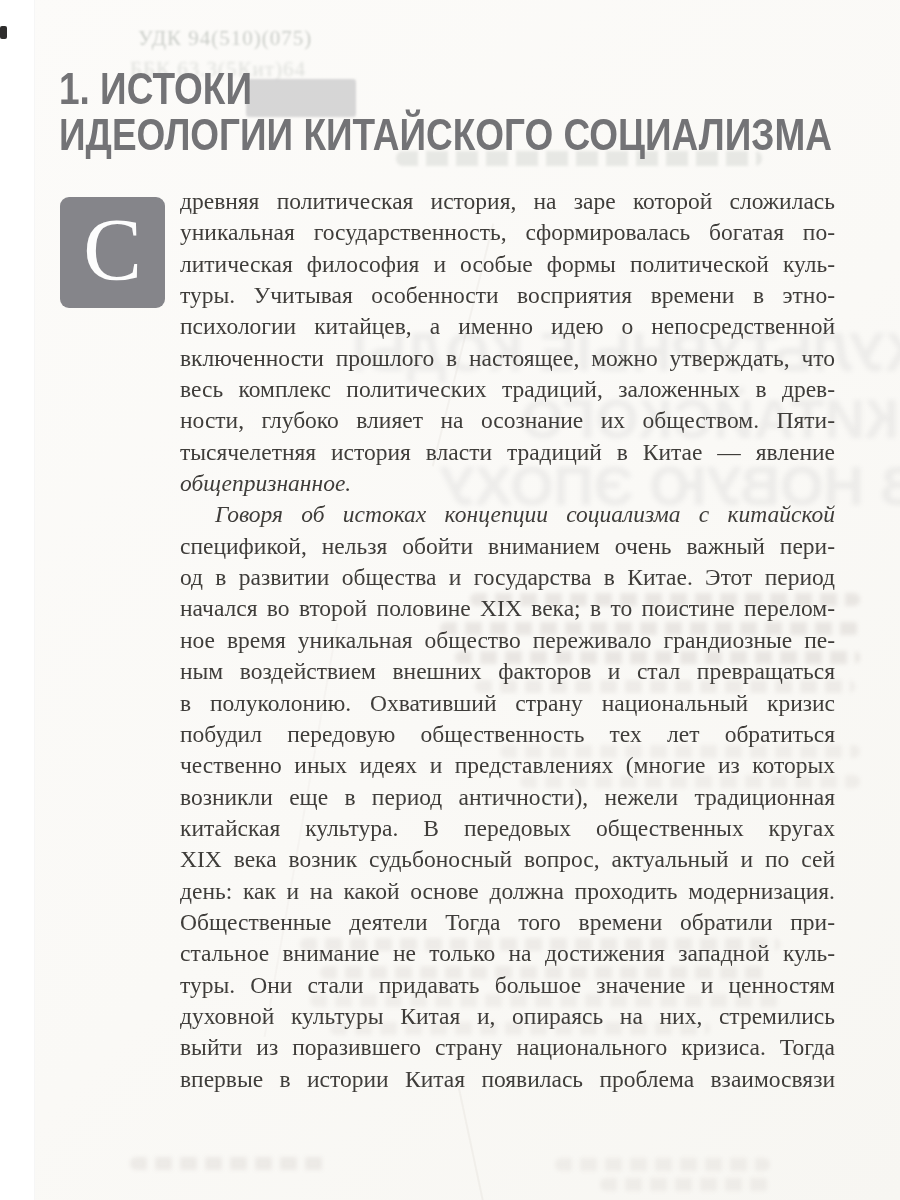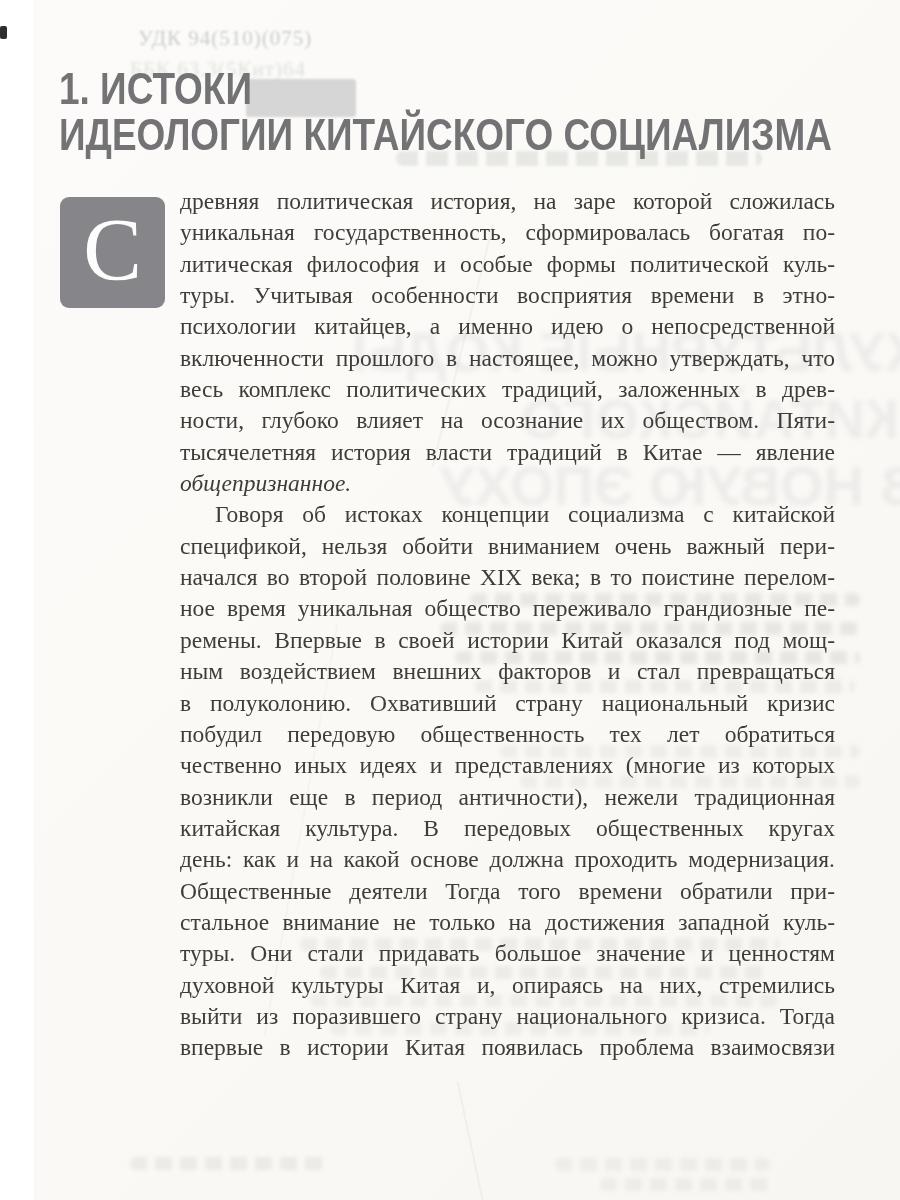--- a/index.html
+++ b/index.html
@@ -32,21 +32,21 @@
   .heading{position:absolute;left:59px;top:66px;z-index:3;
      font-family:"Liberation Sans",sans-serif;font-weight:bold;font-size:44px;line-height:46px;
      color:#737376;letter-spacing:0px;transform:scaleX(0.84);transform-origin:left top;white-space:nowrap;}
   .dropcap{position:absolute;left:60px;top:197px;width:105px;height:111px;background:#85858a;
      border-radius:9px;z-index:3;display:flex;align-items:center;justify-content:center;}
   .dropcap span{font-family:"Liberation Serif",serif;font-size:88px;line-height:88px;color:#fdfdfd;
      transform:translateY(-3px);}
   .body-text{position:absolute;left:180px;top:186px;width:655px;z-index:3;
      font-size:23.5px;line-height:31.35px;color:#3f3d3a;word-spacing:-1.5px;}
   .body-text .line{text-align:justify;text-align-last:justify;white-space:normal;height:31.35px;overflow:visible;}
-  .body-text .line.indent{text-indent:35px;}
+  .body-text .line.indent{text-indent:35px;font-style:italic;}
   .body-text .line.nojust{text-align-last:left;font-style:italic;}
 </style>
 </head>
 <body>
 
 <div class="page">
 
   <div class="edge-strip"></div>
   <div class="speck"></div>
 
@@ -93,29 +93,30 @@
       <div class="line">литическая философия и особые формы политической куль-</div>
       <div class="line">туры. Учитывая особенности восприятия времени в этно-</div>
       <div class="line">психологии китайцев, а именно идею о непосредственной</div>
       <div class="line">включенности прошлого в настоящее, можно утверждать, что</div>
       <div class="line">весь комплекс политических традиций, заложенных в древ-</div>
       <div class="line">ности, глубоко влияет на осознание их обществом. Пяти-</div>
       <div class="line">тысячелетняя история власти традиций в Китае — явление</div>
       <div class="line nojust">общепризнанное.</div>
       <div class="line indent">Говоря об истоках концепции социализма с китайской</div>
       <div class="line">спецификой, нельзя обойти вниманием очень важный пери-</div>
+      <div class="line">од в развитии общества и государства в Китае. Этот период</div>
       <div class="line">начался во второй половине XIX века; в то поистине перелом-</div>
       <div class="line">ное время уникальная общество переживало грандиозные пе-</div>
-      <div class="line">ремены. Впервые в своей истории Китай оказался под мощ-</div>
       <div class="line">ным воздействием внешних факторов и стал превращаться</div>
       <div class="line">в полуколонию. Охвативший страну национальный кризис</div>
       <div class="line">побудил передовую общественность тех лет обратиться</div>
       <div class="line">чественно иных идеях и представлениях (многие из которых</div>
       <div class="line">возникли еще в период античности), нежели традиционная</div>
       <div class="line">китайская культура. В передовых общественных кругах</div>
+      <div class="line">XIX века возник судьбоносный вопрос, актуальный и по сей</div>
       <div class="line">день: как и на какой основе должна проходить модернизация.</div>
       <div class="line">Общественные деятели Тогда того времени обратили при-</div>
       <div class="line">стальное внимание не только на достижения западной куль-</div>
       <div class="line">туры. Они стали придавать большое значение и ценностям</div>
       <div class="line">духовной культуры Китая и, опираясь на них, стремились</div>
       <div class="line">выйти из поразившего страну национального кризиса. Тогда</div>
       <div class="line">впервые в истории Китая появилась проблема взаимосвязи</div>
     </div>
 
 </div>

